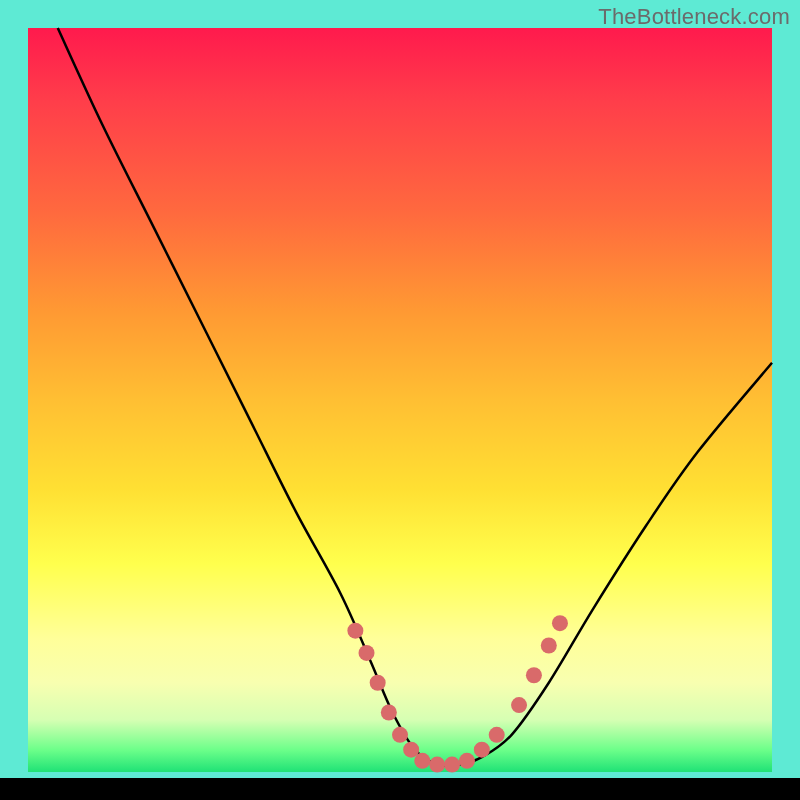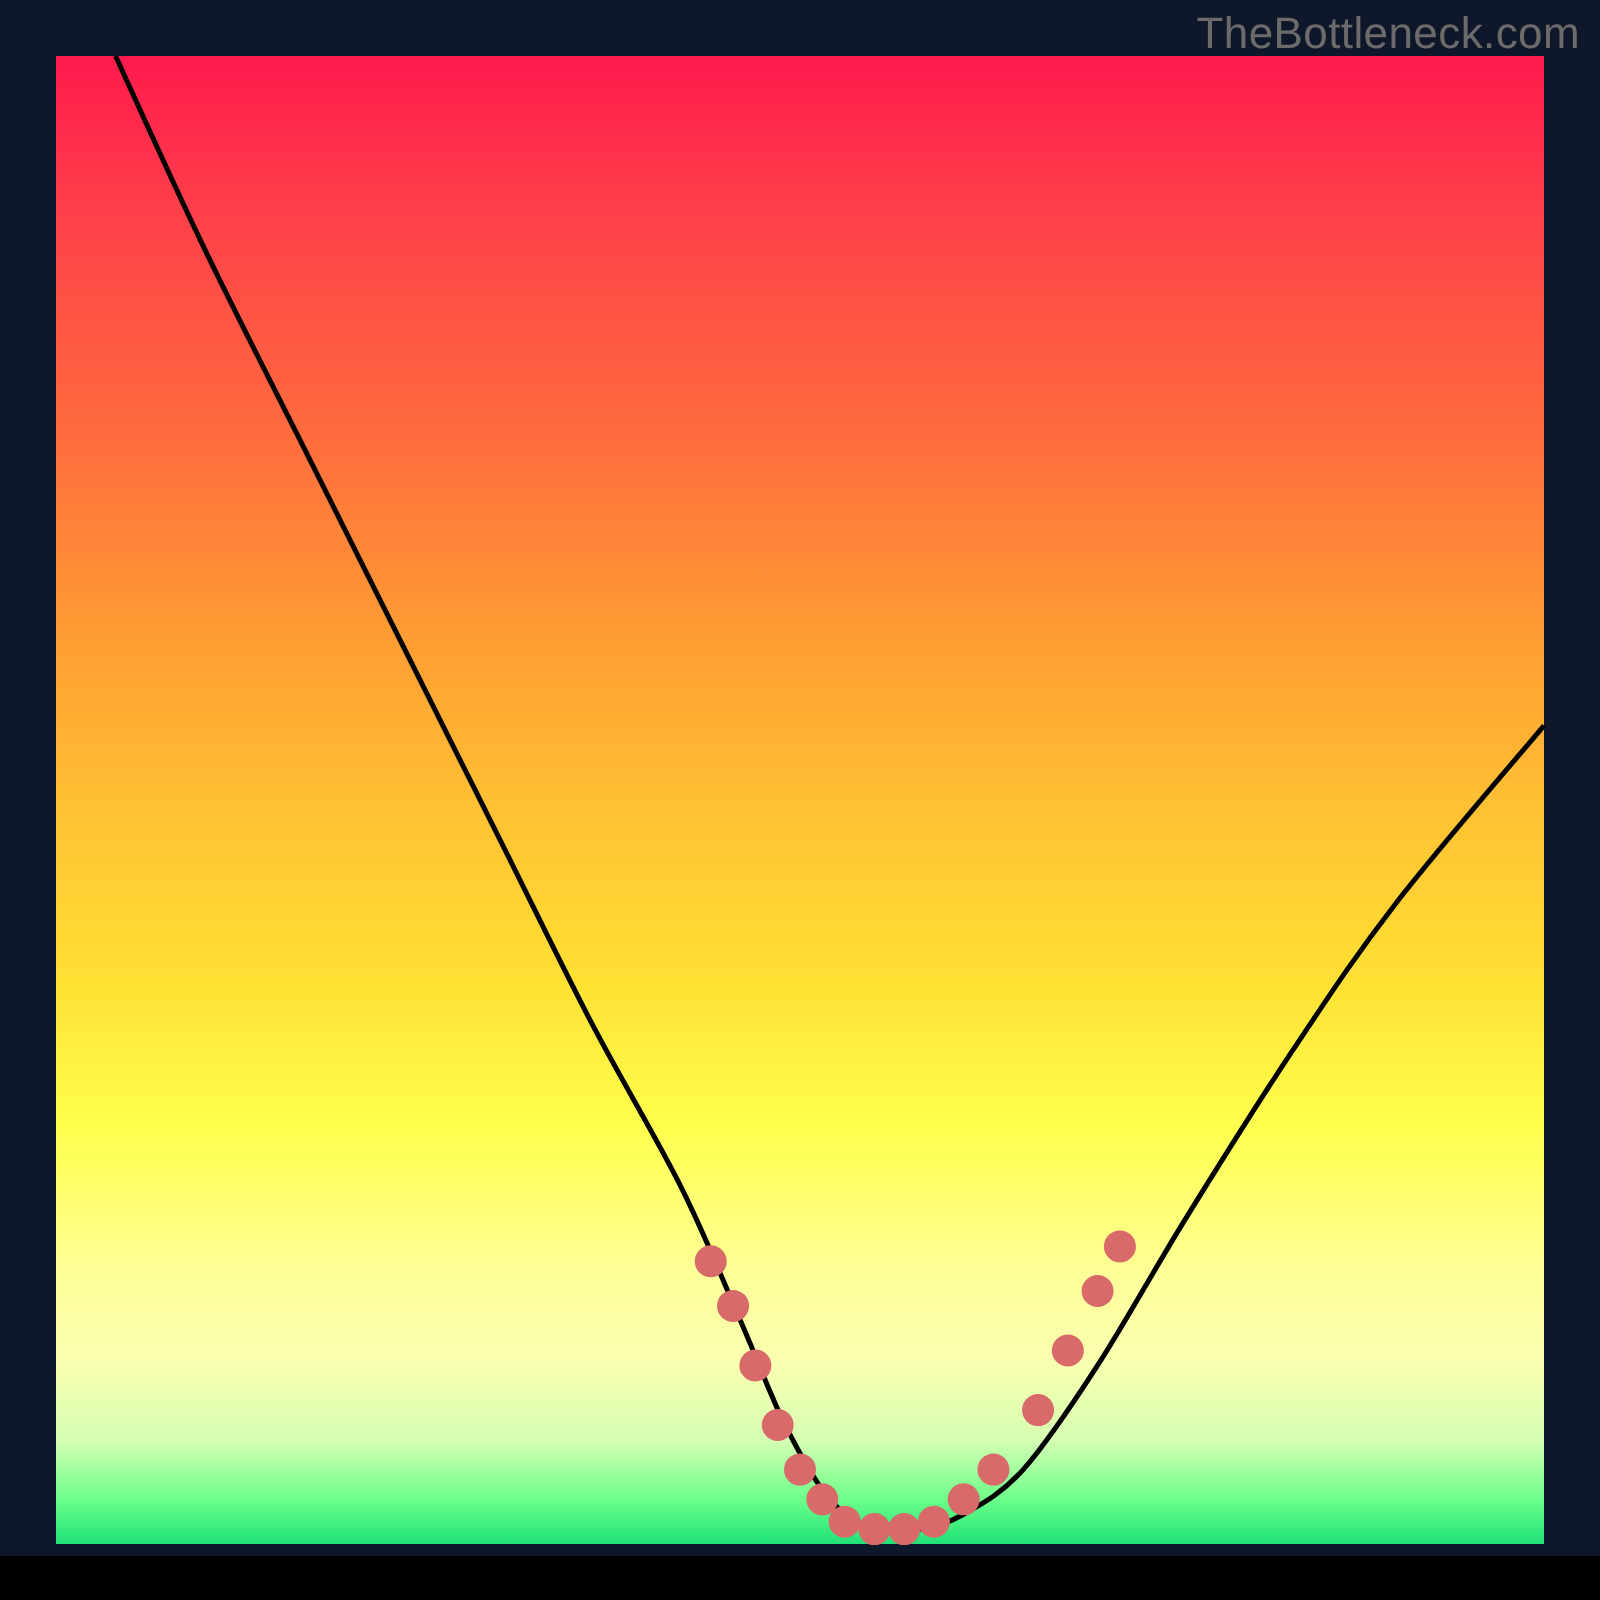--- a/index.html
+++ b/index.html
@@ -10,21 +10,21 @@
     background: #000;
     overflow: hidden;
     font-family: Arial, Helvetica, sans-serif;
   }
   .frame {
     position: absolute;
     left: 0;
     top: 0;
     width: 800px;
     height: 778px;
-    background: #0f172a;
+    background: #5eead4;
     text-align: right;
   }
   .plot {
     position: absolute;
     left: 28px;
     top: 28px;
     width: 744px;
     height: 744px;
     
     background: linear-gradient(to bottom,

